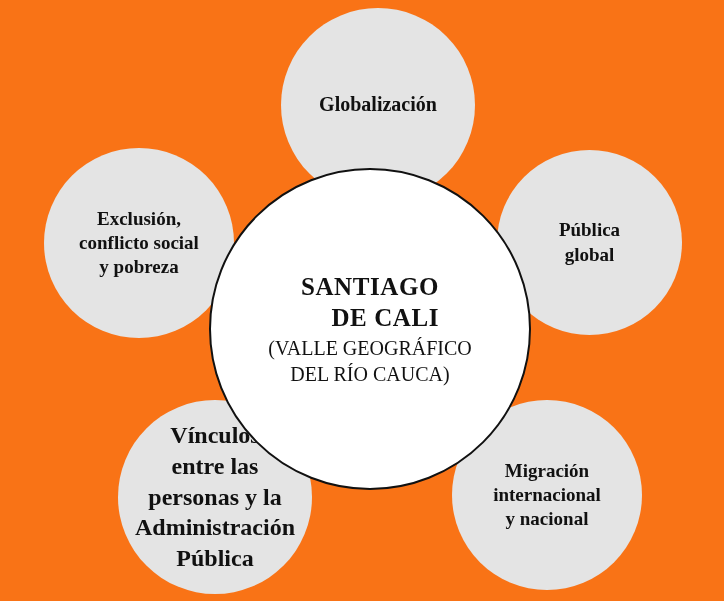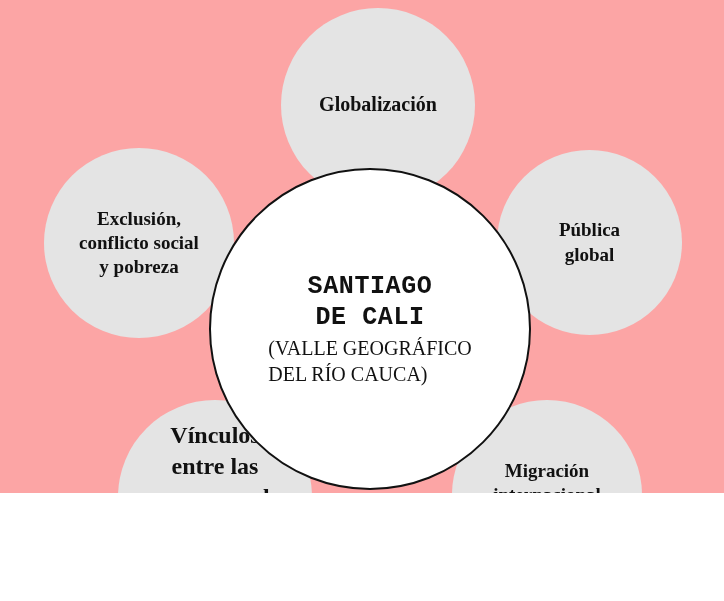--- a/index.html
+++ b/index.html
@@ -3,22 +3,22 @@
 <meta charset="utf-8">
 <style>
   html, body {
     margin: 0;
     padding: 0;
     background: #ffffff;
   }
   #diagram {
     position: relative;
     width: 724px;
-    height: 493px;
-    background: #fca5a5;
+    height: 601px;
+    background: #f97316;
     overflow: hidden;
     font-family: "Liberation Serif", serif;
   }
   .satellite {
     position: absolute;
     border-radius: 50%;
     background: #e4e4e4;
     display: flex;
     align-items: center;
     justify-content: center;
@@ -70,34 +70,35 @@
     border: 2.5px solid #111111;
     background: #ffffff;
     display: flex;
     flex-direction: column;
     align-items: center;
     justify-content: center;
     box-sizing: border-box;
     z-index: 5;
   }
   #center-circle .center-title {
-    font-family: Liberation Mono, monospace;
+    font-family: Liberation Serif, serif;
     font-weight: bold;
     font-size: 25px;
     letter-spacing: 0.6px;
     color: #111111;
-    text-align: center;
+    text-align: right;
     line-height: 1.25;
     white-space: pre-line;
   }
   #center-circle .center-subtitle {
     font-family: "Liberation Serif", serif;
     font-weight: normal;
     font-size: 20px;
     color: #111111;
+    text-align: center;
     line-height: 1.3;
     margin-top: 2px;
     white-space: pre-line;
   }
 </style>
 </head>
 <body>
 
 <div id="diagram">
 

